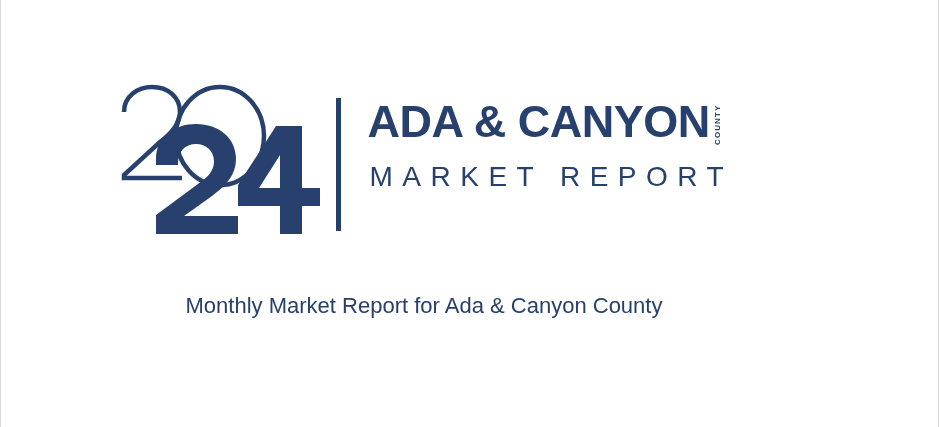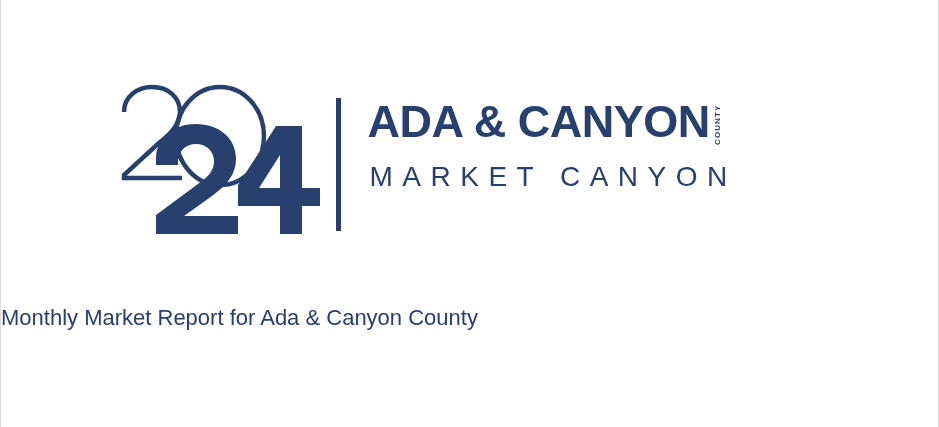--- a/index.html
+++ b/index.html
@@ -105,22 +105,23 @@
     color: #27406E;
     white-space: nowrap;
     margin-top: 14px;
     margin-left: 2px;
   }
 
   
   .caption-block {
     position: absolute;
     left: 0;
-    top: 304px;
+    top: 292px;
     width: 846px;
+    text-align: center;
   }
   .caption-line {
     font-family: "Liberation Sans", sans-serif;
     font-size: 22px;
     font-weight: normal;
     color: #27406E;
     letter-spacing: 0px;
     line-height: 28px;
   }
   .caption-month {
@@ -158,21 +159,21 @@
       </svg>
     </div>
 
     <div class="logo-divider"></div>
 
     <div class="logo-text">
       <div class="logo-title-row">
         <div class="logo-title">ADA &amp; CANYON</div>
         <div class="logo-county">COUNTY</div>
       </div>
-      <div class="logo-subtitle">MARKET CANYON</div>
+      <div class="logo-subtitle">MARKET REPORT</div>
     </div>
 
   </div>
 
   <div class="caption-block">
     <div class="caption-line">Monthly Market Report for Ada &amp; Canyon County</div>
   </div>
 
 </div>
 

